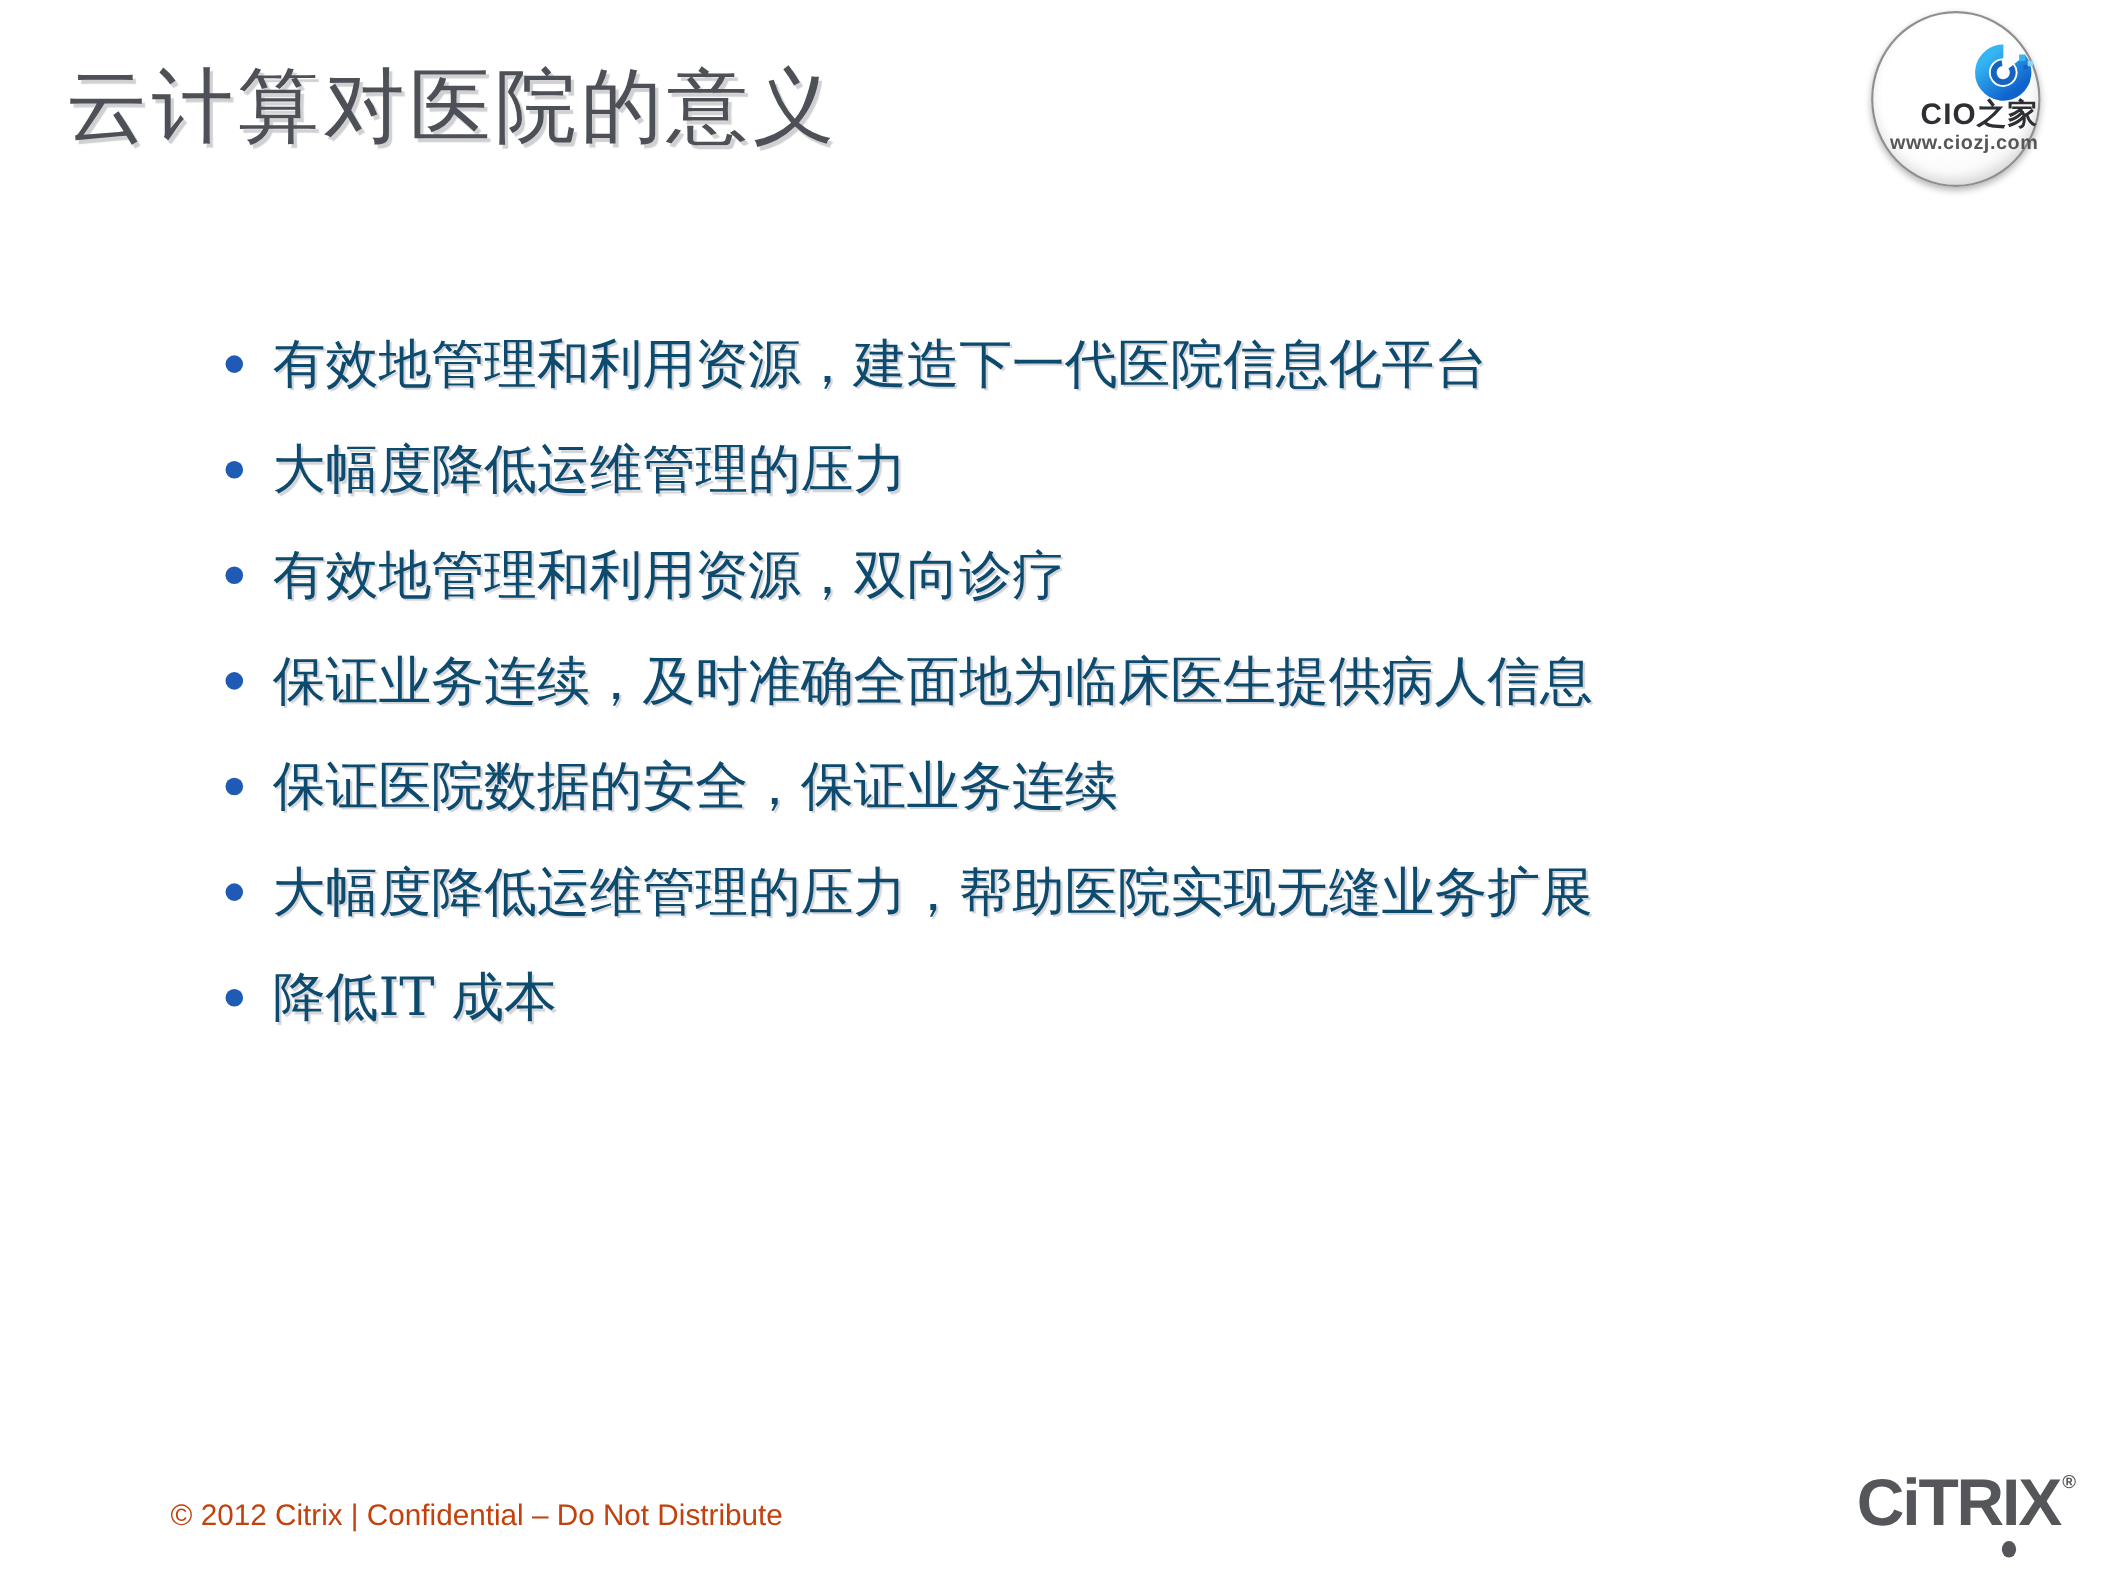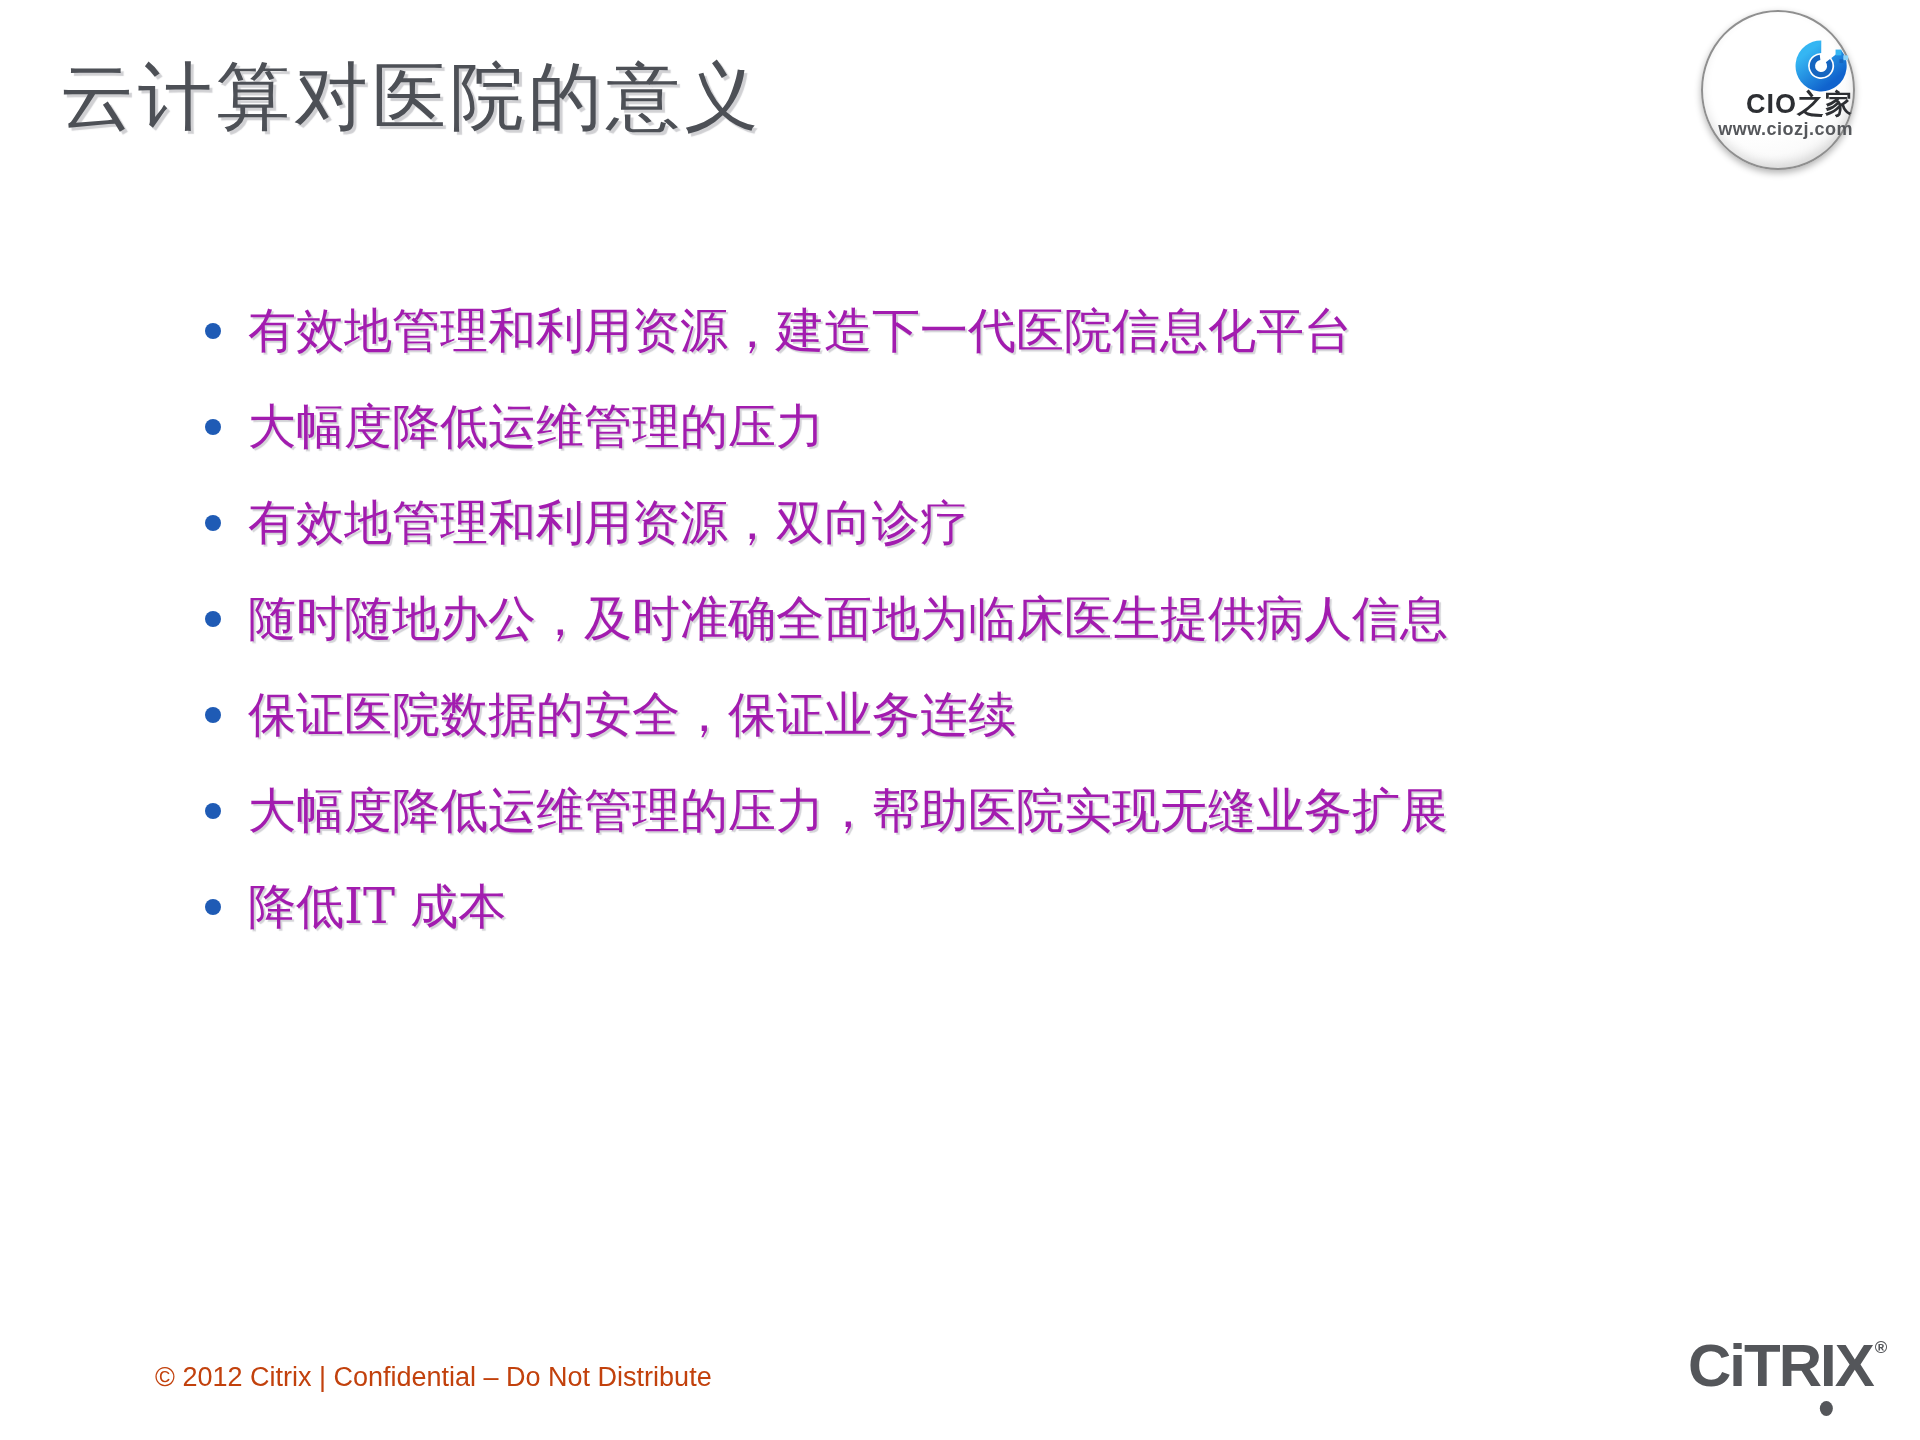--- a/index.html
+++ b/index.html
@@ -81,21 +81,21 @@
     width: 16px;
     height: 16px;
     margin-left: 9px;
     margin-right: 27px;
     border-radius: 50%;
     background: #1f5bb5;
   }
   .bullet-text {
     font-family: "DejaVu Serif", "Liberation Serif", serif;
     font-size: 48px;
-    color: #a21caf;
+    color: #0c4a6e;
     text-shadow: 2px 2px 1px rgba(130,130,140,0.35);
     white-space: nowrap;
   }
 
   
   .slide-footer {
     position: absolute;
     left: 135px;
     top: 1362px;
     font-size: 27px;
@@ -171,21 +171,21 @@
     <li class="bullet-item">
       <span class="bullet-dot"></span>
       <span class="bullet-text">大幅度降低运维管理的压力</span>
     </li>
     <li class="bullet-item">
       <span class="bullet-dot"></span>
       <span class="bullet-text">有效地管理和利用资源，双向诊疗</span>
     </li>
     <li class="bullet-item">
       <span class="bullet-dot"></span>
-      <span class="bullet-text">随时随地办公，及时准确全面地为临床医生提供病人信息</span>
+      <span class="bullet-text">保证业务连续，及时准确全面地为临床医生提供病人信息</span>
     </li>
     <li class="bullet-item">
       <span class="bullet-dot"></span>
       <span class="bullet-text">保证医院数据的安全，保证业务连续</span>
     </li>
     <li class="bullet-item">
       <span class="bullet-dot"></span>
       <span class="bullet-text">大幅度降低运维管理的压力，帮助医院实现无缝业务扩展</span>
     </li>
     <li class="bullet-item">

